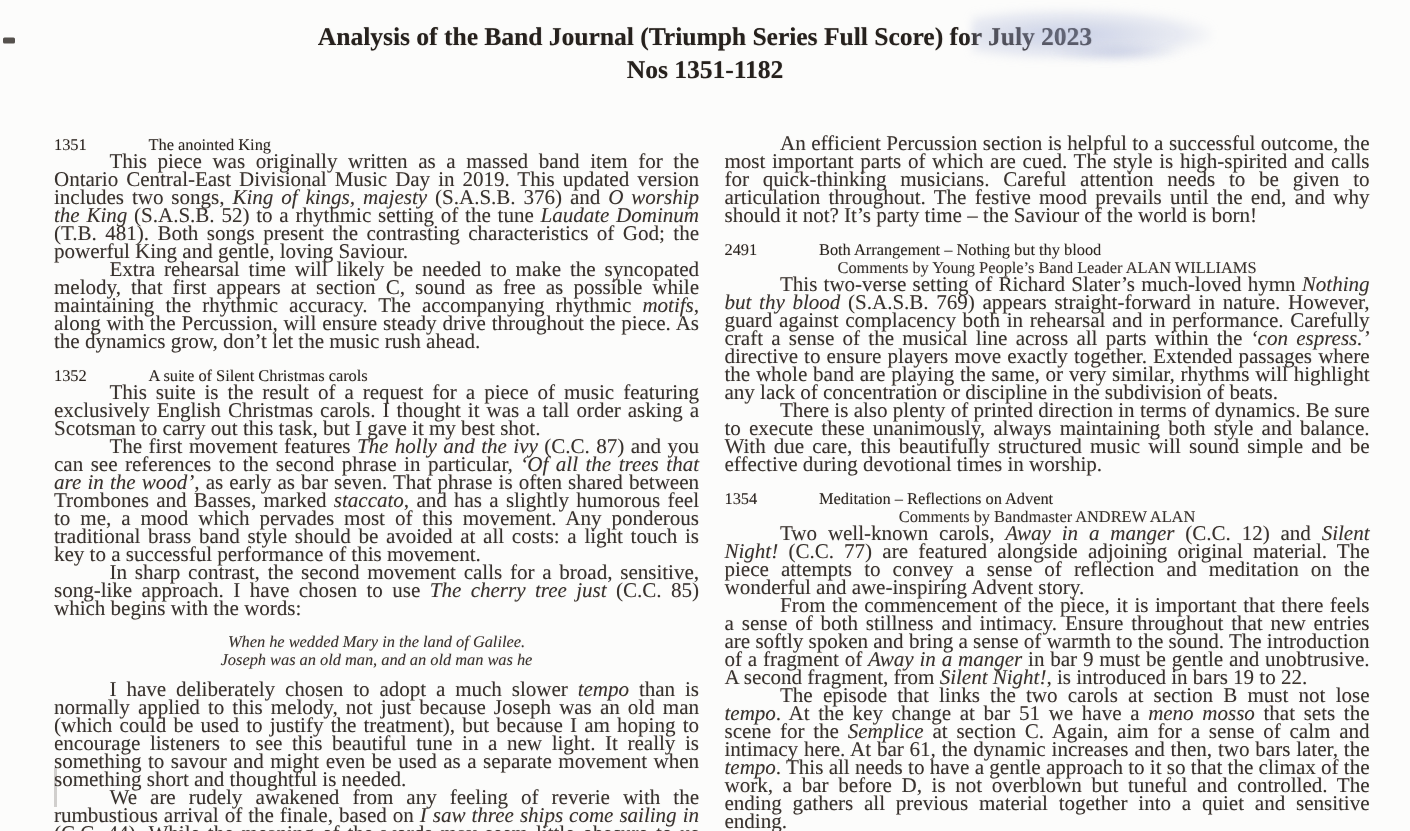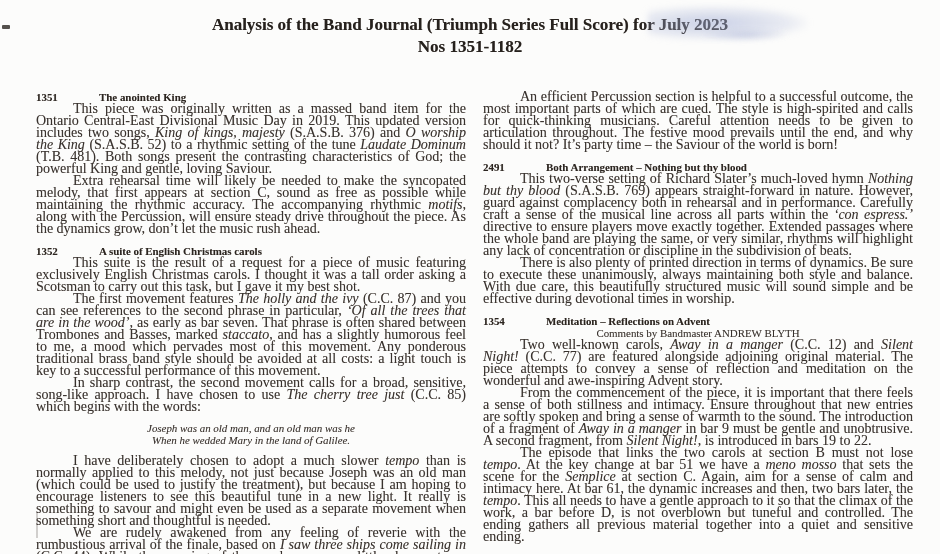--- a/index.html
+++ b/index.html
@@ -49,21 +49,21 @@
   .para {
     margin: 0;
     font-size: 14px; line-height: 12px;
     text-align: justify;
     text-indent: 37px;
     text-shadow: 0.15px 0.15px 0.5px rgba(90,72,60,0.35);
   }
   .section-heading {
     margin-top: 10px;
     font-size: 10.9px; line-height: 12px;
-    font-weight: bold;
+    font-weight: normal;
     color: #2b2520;
     text-shadow: 0.15px 0.15px 0.5px rgba(90,72,60,0.35);
   }
   .section-number { display: inline-block; width: 63px; }
   .byline {
     font-size: 10.9px; line-height: 12px;
     text-align: center;
     text-shadow: 0.15px 0.15px 0.5px rgba(90,72,60,0.35);
   }
   .verse {
@@ -86,36 +86,37 @@
   <h1 class="doc-title">
     <div>Analysis of the Band Journal (Triumph Series Full Score) for July 2023</div>
     <div>Nos 1351-1182</div>
   </h1>
 
   <div class="columns">
     <div class="col">
         <div class="section-heading"><span class="section-number">1351</span><span class="section-title">The anointed King</span></div>
         <p class="para">This piece was originally written as a massed band item for the Ontario Central-East Divisional Music Day in 2019. This updated version includes two songs, <i>King of kings, majesty</i> (S.A.S.B. 376) and <i>O worship the King</i> (S.A.S.B. 52) to a rhythmic setting of the tune <i>Laudate Dominum</i> (T.B. 481). Both songs present the contrasting characteristics of God; the powerful King and gentle, loving Saviour.</p>
         <p class="para">Extra rehearsal time will likely be needed to make the syncopated melody, that first appears at section C, sound as free as possible while maintaining the rhythmic accuracy. The accompanying rhythmic <i>motifs</i>, along with the Percussion, will ensure steady drive throughout the piece. As the dynamics grow, don’t let the music rush ahead.</p>
-        <div class="section-heading"><span class="section-number">1352</span><span class="section-title">A suite of English Christmas carols</span></div>
+        <div class="section-heading"><span class="section-number">1352</span><span class="section-title">A suite of Silent Christmas carols</span></div>
         <p class="para">This suite is the result of a request for a piece of music featuring exclusively English Christmas carols. I thought it was a tall order asking a Scotsman to carry out this task, but I gave it my best shot.</p>
         <p class="para">The first movement features <i>The holly and the ivy</i> (C.C. 87) and you can see references to the second phrase in particular, <i>‘Of all the trees that are in the wood’</i>, as early as bar seven. That phrase is often shared between Trombones and Basses, marked <i>staccato</i>, and has a slightly humorous feel to me, a mood which pervades most of this movement. Any ponderous traditional brass band style should be avoided at all costs: a light touch is key to a successful performance of this movement.</p>
         <p class="para">In sharp contrast, the second movement calls for a broad, sensitive, song-like approach. I have chosen to use <i>The cherry tree just</i> (C.C. 85) which begins with the words:</p>
         <div class="verse">
+          <div class="verse-line">When he wedded Mary in the land of Galilee.</div>
           <div class="verse-line">Joseph was an old man, and an old man was he</div>
-          <div class="verse-line">When he wedded Mary in the land of Galilee.</div>
         </div>
         <p class="para">I have deliberately chosen to adopt a much slower <i>tempo</i> than is normally applied to this melody, not just because Joseph was an old man (which could be used to justify the treatment), but because I am hoping to encourage listeners to see this beautiful tune in a new light. It really is something to savour and might even be used as a separate movement when something short and thoughtful is needed.</p>
         <p class="para">We are rudely awakened from any feeling of reverie with the rumbustious arrival of the finale, based on <i>I saw three ships come sailing in</i> (C.C. 44). While the meaning of the words may seem little obscure to us now, in the 21<sup>st</sup> century, we can underline in our performance the celebratory atmosphere of the last verse <i>‘Then let us all rejoice amain!’</i>.</p>
       </div>
     <div class="col">
         <p class="para">An efficient Percussion section is helpful to a successful outcome, the most important parts of which are cued. The style is high-spirited and calls for quick-thinking musicians. Careful attention needs to be given to articulation throughout. The festive mood prevails until the end, and why should it not? It’s party time – the Saviour of the world is born!</p>
         <div class="section-heading"><span class="section-number">2491</span><span class="section-title">Both Arrangement – Nothing but thy blood</span></div>
+        <div class="byline">Comments by Young People’s Band Leader ALAN WILLIAMS</div>
         <p class="para">This two-verse setting of Richard Slater’s much-loved hymn <i>Nothing but thy blood</i> (S.A.S.B. 769) appears straight-forward in nature. However, guard against complacency both in rehearsal and in performance. Carefully craft a sense of the musical line across all parts within the <i>‘con espress.’</i> directive to ensure players move exactly together. Extended passages where the whole band are playing the same, or very similar, rhythms will highlight any lack of concentration or discipline in the subdivision of beats.</p>
         <p class="para">There is also plenty of printed direction in terms of dynamics. Be sure to execute these unanimously, always maintaining both style and balance. With due care, this beautifully structured music will sound simple and be effective during devotional times in worship.</p>
         <div class="section-heading"><span class="section-number">1354</span><span class="section-title">Meditation – Reflections on Advent</span></div>
-        <div class="byline">Comments by Bandmaster ANDREW BLYTH</div>
+        <div class="byline">Comments by Bandmaster ANDREW ALAN</div>
         <p class="para">Two well-known carols, <i>Away in a manger</i> (C.C. 12) and <i>Silent Night!</i> (C.C. 77) are featured alongside adjoining original material. The piece attempts to convey a sense of reflection and meditation on the wonderful and awe-inspiring Advent story.</p>
         <p class="para">From the commencement of the piece, it is important that there feels a sense of both stillness and intimacy. Ensure throughout that new entries are softly spoken and bring a sense of warmth to the sound. The introduction of a fragment of <i>Away in a manger</i> in bar 9 must be gentle and unobtrusive. A second fragment, from <i>Silent Night!</i>, is introduced in bars 19 to 22.</p>
         <p class="para">The episode that links the two carols at section B must not lose <i>tempo</i>. At the key change at bar 51 we have a <i>meno mosso</i> that sets the scene for the <i>Semplice</i> at section C. Again, aim for a sense of calm and intimacy here. At bar 61, the dynamic increases and then, two bars later, the <i>tempo</i>. This all needs to have a gentle approach to it so that the climax of the work, a bar before D, is not overblown but tuneful and controlled. The ending gathers all previous material together into a quiet and sensitive ending.</p>
       </div>
   </div>
 </div>
 
 </body></html>

